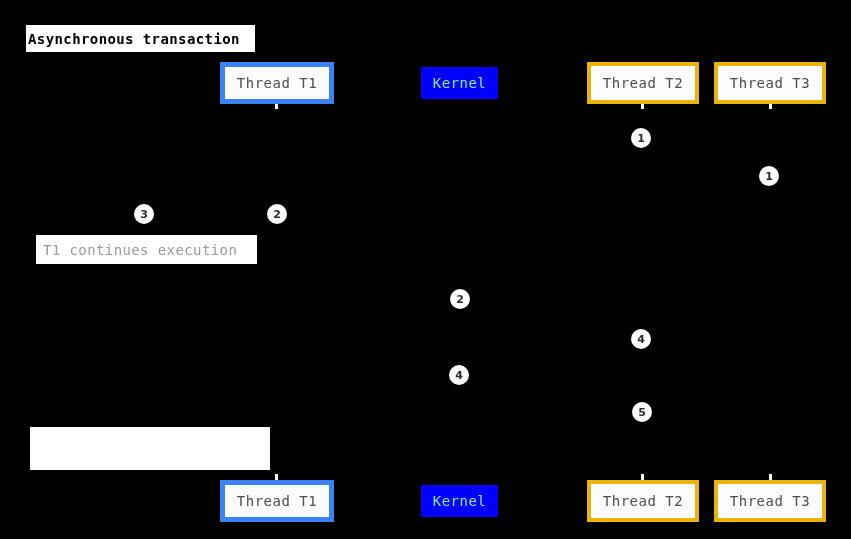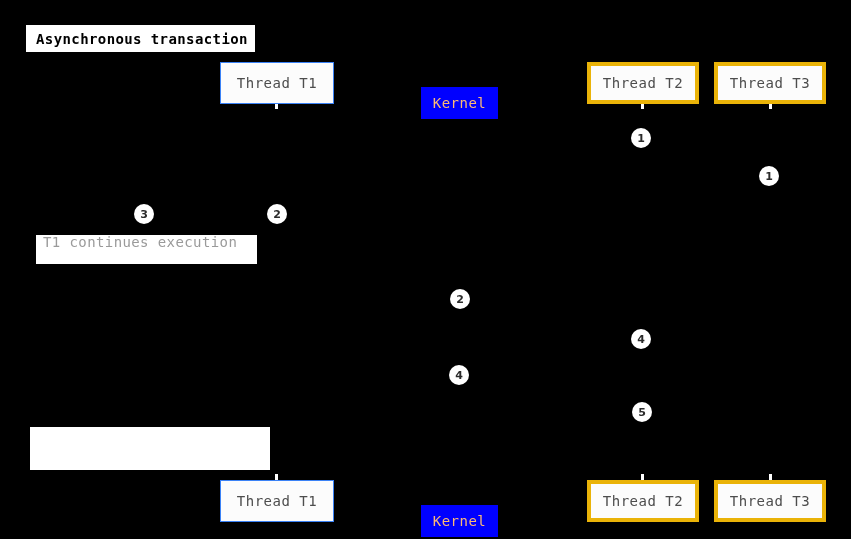--- a/index.html
+++ b/index.html
@@ -22,61 +22,60 @@
     background: #ffffff;
     color: #000000;
     font-family: "DejaVu Sans Mono", "Liberation Mono", monospace;
     font-size: 14px;
     font-weight: 700;
     letter-spacing: 0.4px;
     line-height: 1;
     white-space: nowrap;
     display: flex;
     align-items: center;
-    padding: 0 10px;
+    padding: 0 2px;
     box-sizing: border-box;
   }
 
   
   .lifeline-box {
     position: absolute;
     box-sizing: border-box;
     display: flex;
     align-items: center;
     justify-content: center;
     white-space: nowrap;
     font-family: "DejaVu Sans Mono", "Liberation Mono", monospace;
     font-size: 14px;
     letter-spacing: 0.5px;
     line-height: 1;
   }
   .lifeline-box.red {
-    border: 1px solid #3b82f6;
+    border: 5px solid #3b82f6;
     background: #fcfcfc;
     color: #4d4d4d;
   }
   .lifeline-box.blue-outline {
     border: 4px solid #eab308;
     background: #fcfcfc;
     color: #4d4d4d;
   }
   .lifeline-box.blue-solid {
     border: none;
     background: #0000ff;
-    color: #fdba74;
-    margin-top: 20px;
+    color: #86efac;
   }
 
   
   .note-box {
     position: absolute;
     box-sizing: border-box;
     background: #ffffff;
     display: flex;
-    align-items: flex-start;
+    align-items: center;
     white-space: nowrap;
     font-family: "DejaVu Sans Mono", "Liberation Mono", monospace;
     font-size: 14px;
     letter-spacing: 0.4px;
     line-height: 1;
     padding: 0 7px;
     color: #9a9a9a;
   }
   .note-box.empty { padding: 0; }
 

